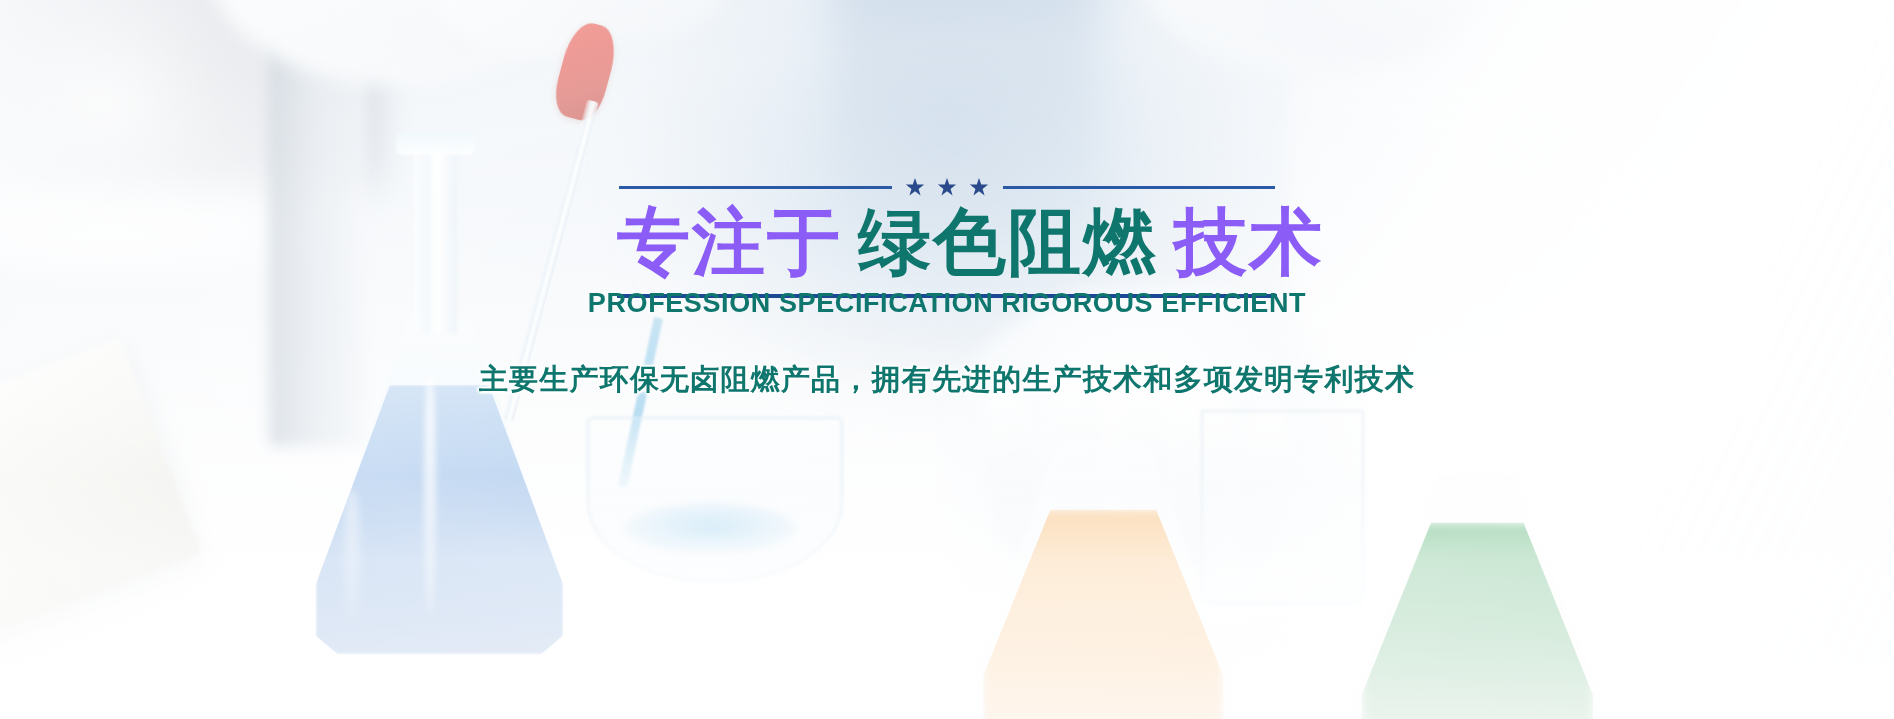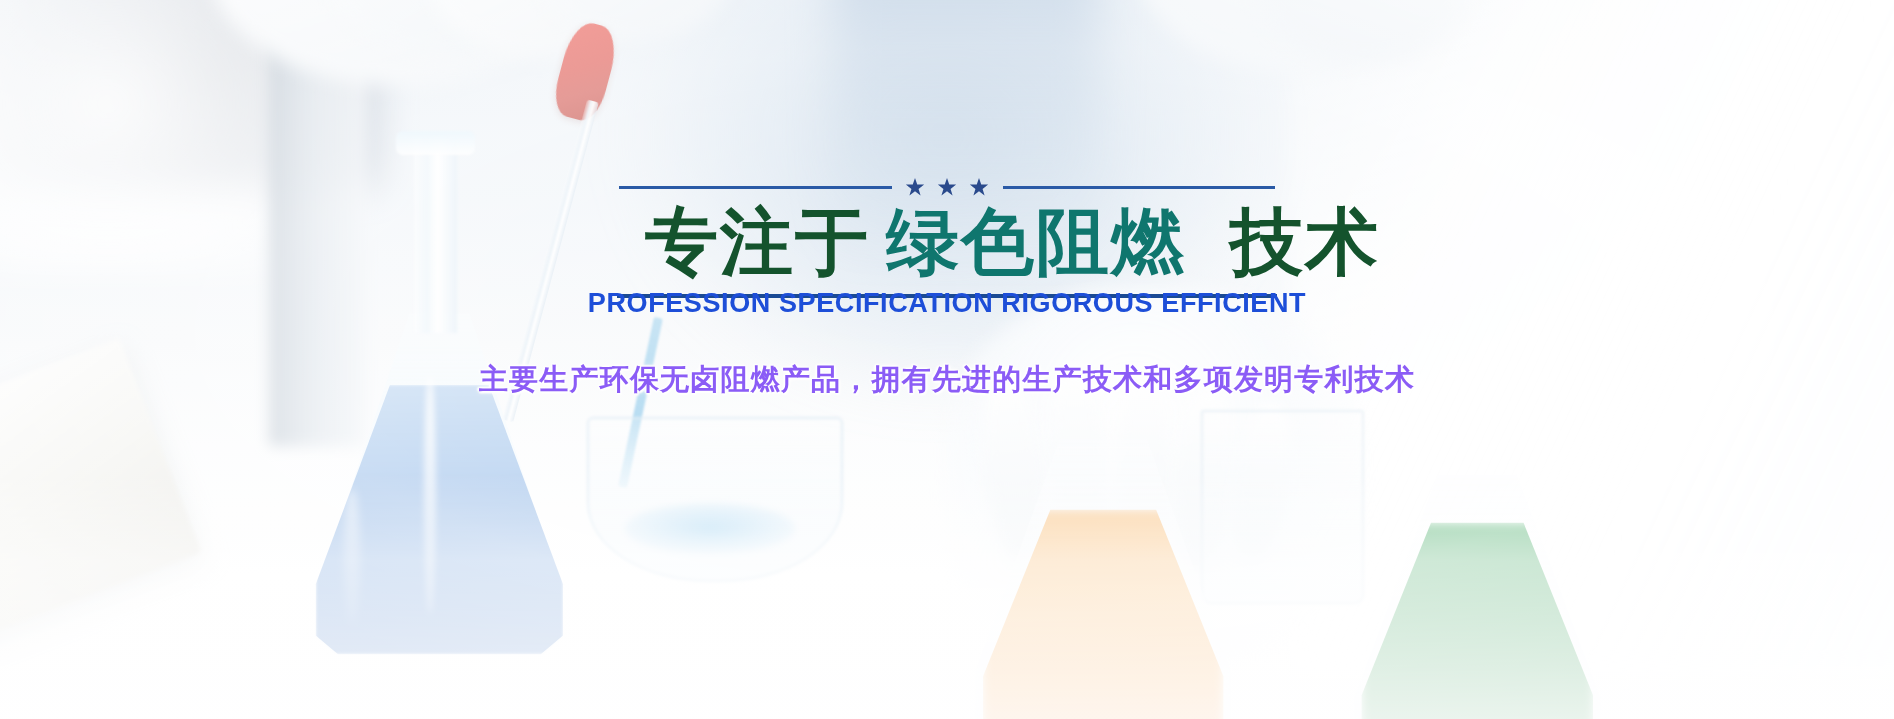--- a/index.html
+++ b/index.html
@@ -231,37 +231,37 @@
     position:absolute; top:197px; left:50%; transform:translateX(-50%);
     width:660px; text-align:center;
     border-bottom:4px solid #1a4a94;
     padding-bottom:8px;
     white-space:nowrap;
   }
   .headline span{
     font-family:"DejaVu Sans","Liberation Sans",sans-serif;
     font-size:73px; font-weight:700; line-height:1.22; letter-spacing:2px;
   }
-  .h-blue{ color:#14532d;margin-left:28px; }
+  .h-blue{ color:#8b5cf6; }
   .h-green{ color:#0f766e; }
   .h-gap{ display:inline-block; width:16px; }
 
   
   .subtitle{
     position:absolute; top:288px; left:50%; transform:translateX(-50%);
     font-size:27px; font-weight:700; letter-spacing:.6px;
-    color:#1d4ed8; white-space:nowrap;
+    color:#0f766e; white-space:nowrap;
     font-family:"Liberation Sans","DejaVu Sans",sans-serif;
   }
 
   
   .tagline{
     position:absolute; top:360px; left:50%; transform:translateX(-50%);
     font-size:29px; font-weight:700; letter-spacing:1.2px;
-    color:#8b5cf6; white-space:nowrap;
+    color:#0f766e; white-space:nowrap;
     font-family:"DejaVu Sans","Liberation Sans",sans-serif;
     text-shadow:
       0 0 3px #ffffff,  0 0 6px #ffffff,
       1.5px 0 2px #ffffff, -1.5px 0 2px #ffffff,
       0 1.5px 2px #ffffff, 0 -1.5px 2px #ffffff,
       1.5px 1.5px 2px #ffffff, -1.5px -1.5px 2px #ffffff;
   }
 </style>
 </head>
 <body>

